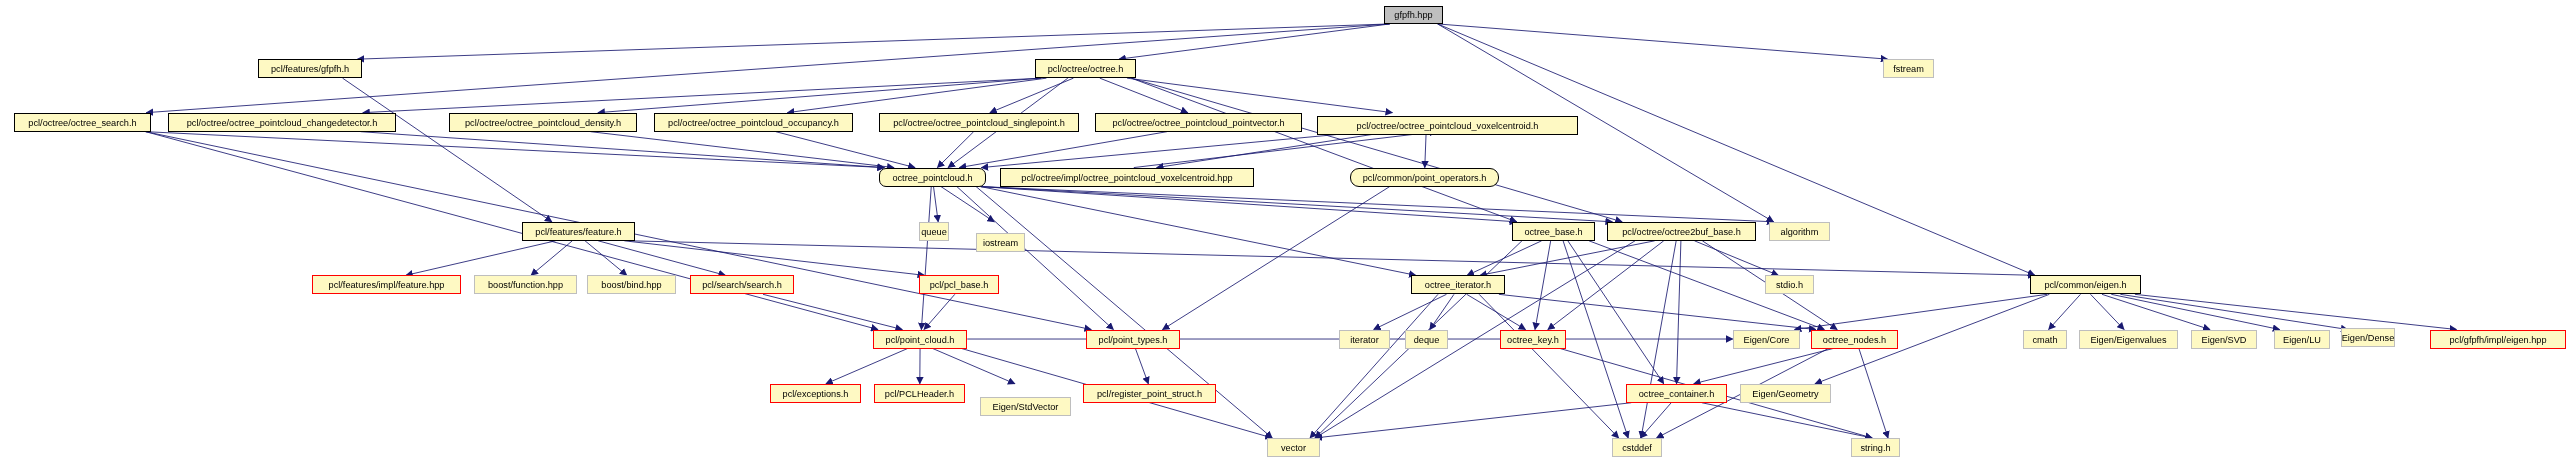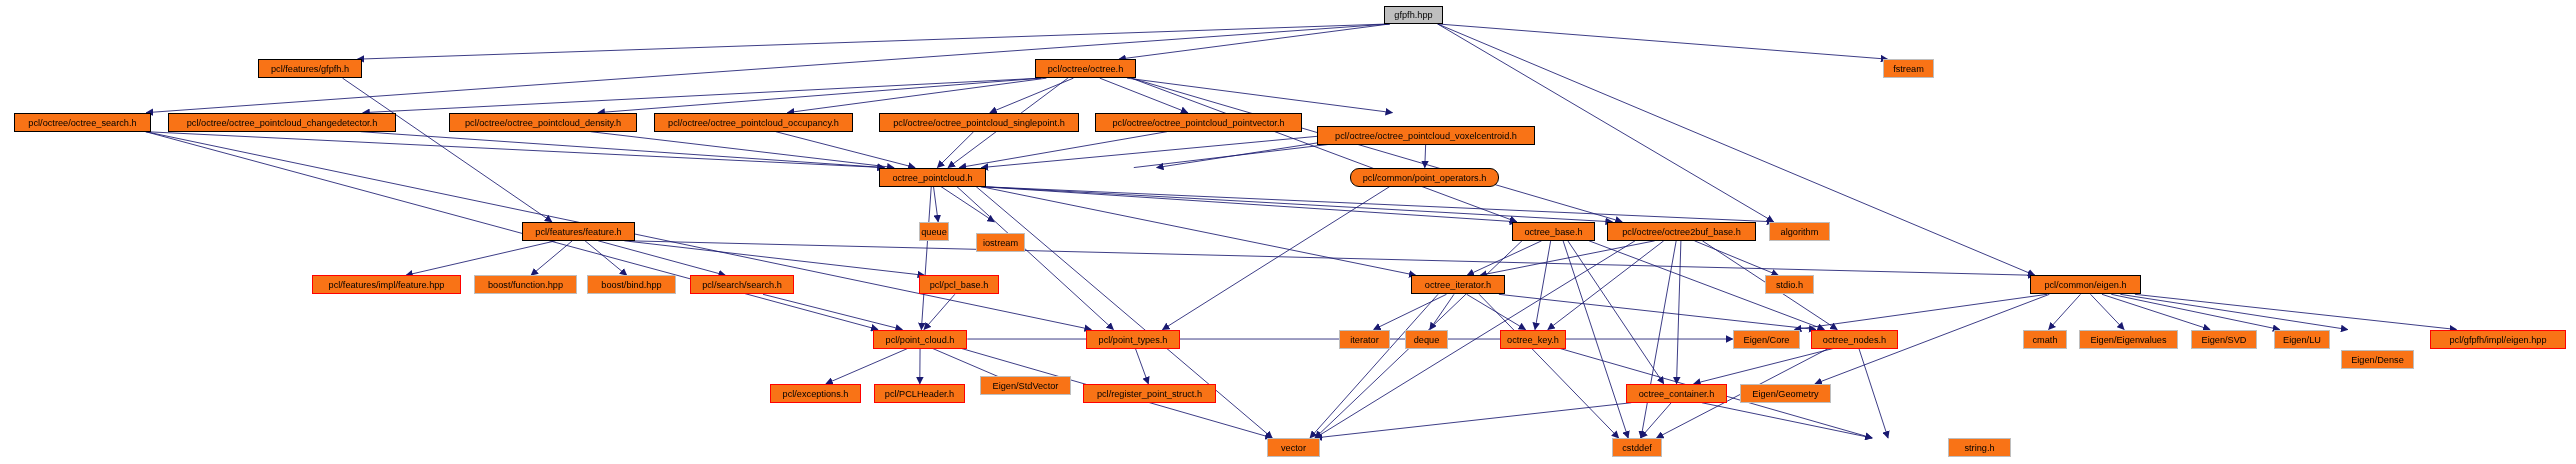--- a/index.html
+++ b/index.html
@@ -22,21 +22,21 @@
   }
   .gnode {
     position: absolute;
     box-sizing: border-box;
     display: flex;
     align-items: center;
     justify-content: center;
     white-space: nowrap;
     font-size: 9.2px;
     color: #000000;
-    background: #f97316;
+    background: #fef9c3;
     border: 0.7px solid #000000;
     cursor: pointer;
     z-index: 2;
   }
   .gnode.root {
     background: #bfbfbf;
     border: 1.4px solid #000000;
   }
   .gnode.truncated { border: 0.7px solid #ff0000; }
   .gnode.system    { border: 0.7px solid #bebebe; }
@@ -143,22 +143,23 @@
 <div class="gnode root" style="left: 1384px; top: 5.6px; width: 59px; height: 18.3px;">gfpfh.hpp</div>
     <div class="gnode internal" style="left: 258px; top: 59px; width: 104px; height: 19px;">pcl/features/gfpfh.h</div>
     <div class="gnode internal" style="left: 1035px; top: 59px; width: 101px; height: 19px;">pcl/octree/octree.h</div>
     <div class="gnode system" style="left: 1883px; top: 59px; width: 51px; height: 19px;">fstream</div>
     <div class="gnode internal" style="left: 14px; top: 113px; width: 137px; height: 19px;">pcl/octree/octree_search.h</div>
     <div class="gnode internal" style="left: 168px; top: 113px; width: 228px; height: 19px;">pcl/octree/octree_pointcloud_changedetector.h</div>
     <div class="gnode internal" style="left: 449px; top: 113px; width: 188px; height: 19px;">pcl/octree/octree_pointcloud_density.h</div>
     <div class="gnode internal" style="left: 654px; top: 113px; width: 199px; height: 19px;">pcl/octree/octree_pointcloud_occupancy.h</div>
     <div class="gnode internal" style="left: 879px; top: 113px; width: 200px; height: 19px;">pcl/octree/octree_pointcloud_singlepoint.h</div>
     <div class="gnode internal" style="left: 1095px; top: 113px; width: 207px; height: 19px;">pcl/octree/octree_pointcloud_pointvector.h</div>
-    <div class="gnode internal" style="left: 1317px; top: 126px; width: 218px; height: 19px;">pcl/octree/octree_pointcloud_voxelcentroid.h</div>
-    <div class="gnode internal" style="left: 879px; top: 168px; width: 107px; height: 19px;">octree_pointcloud.h</div>
+    <div class="gnode internal" style="left: 1317px; top: 116px; width: 261px; height: 19px;">pcl/octree/octree_pointcloud_voxelcentroid.h</div>
+    <div class="gnode internal" style="left: 879px; top: 168px; width: 107px; height: 19px; border-radius: 7px;">octree_pointcloud.h</div>
+    <div class="gnode internal" style="left: 1000px; top: 168px; width: 254px; height: 19px;">pcl/octree/impl/octree_pointcloud_voxelcentroid.hpp</div>
     <div class="gnode internal" style="left: 1350px; top: 168px; width: 149px; height: 19px; border-radius: 9px;">pcl/common/point_operators.h</div>
     <div class="gnode internal" style="left: 522px; top: 222px; width: 113px; height: 19px;">pcl/features/feature.h</div>
     <div class="gnode system" style="left: 919px; top: 222px; width: 30px; height: 19px;">queue</div>
     <div class="gnode system" style="left: 976px; top: 222px; width: 49px; height: 19px; margin-top: 11px;">iostream</div>
     <div class="gnode internal" style="left: 1512px; top: 222px; width: 83px; height: 19px;">octree_base.h</div>
     <div class="gnode internal" style="left: 1607px; top: 222px; width: 149px; height: 19px;">pcl/octree/octree2buf_base.h</div>
     <div class="gnode system" style="left: 1769px; top: 222px; width: 61px; height: 19px;">algorithm</div>
     <div class="gnode truncated" style="left: 312px; top: 275px; width: 149px; height: 19px;">pcl/features/impl/feature.hpp</div>
     <div class="gnode system" style="left: 474px; top: 275px; width: 103px; height: 19px;">boost/function.hpp</div>
     <div class="gnode system" style="left: 587px; top: 275px; width: 89px; height: 19px;">boost/bind.hpp</div>
@@ -171,25 +172,25 @@
     <div class="gnode truncated" style="left: 1086px; top: 330px; width: 94px; height: 19px;">pcl/point_types.h</div>
     <div class="gnode system" style="left: 1339px; top: 330px; width: 51px; height: 19px;">iterator</div>
     <div class="gnode system" style="left: 1405px; top: 330px; width: 43px; height: 19px;">deque</div>
     <div class="gnode truncated" style="left: 1500px; top: 330px; width: 66px; height: 19px;">octree_key.h</div>
     <div class="gnode system" style="left: 1733px; top: 330px; width: 67px; height: 19px;">Eigen/Core</div>
     <div class="gnode truncated" style="left: 1811px; top: 330px; width: 87px; height: 19px;">octree_nodes.h</div>
     <div class="gnode system" style="left: 2023px; top: 330px; width: 44px; height: 19px;">cmath</div>
     <div class="gnode system" style="left: 2079px; top: 330px; width: 99px; height: 19px;">Eigen/Eigenvalues</div>
     <div class="gnode system" style="left: 2191px; top: 330px; width: 66px; height: 19px;">Eigen/SVD</div>
     <div class="gnode system" style="left: 2274px; top: 330px; width: 56px; height: 19px;">Eigen/LU</div>
-    <div class="gnode system" style="left: 2341px; top: 350px; width: 73px; height: 19px;">Eigen/Dense</div>
+    <div class="gnode system" style="left: 2341px; top: 328px; width: 54px; height: 19px;">Eigen/Dense</div>
     <div class="gnode truncated" style="left: 2430px; top: 330px; width: 136px; height: 19px;">pcl/gfpfh/impl/eigen.hpp</div>
     <div class="gnode truncated" style="left: 770px; top: 384px; width: 91px; height: 19px;">pcl/exceptions.h</div>
     <div class="gnode truncated" style="left: 874px; top: 384px; width: 91px; height: 19px;">pcl/PCLHeader.h</div>
-    <div class="gnode system" style="left: 980px; top: 376px; width: 91px; height: 19px;">Eigen/StdVector</div>
+    <div class="gnode system" style="left: 980px; top: 397px; width: 91px; height: 19px;">Eigen/StdVector</div>
     <div class="gnode truncated" style="left: 1083px; top: 384px; width: 133px; height: 19px;">pcl/register_point_struct.h</div>
     <div class="gnode truncated" style="left: 1626px; top: 384px; width: 101px; height: 19px;">octree_container.h</div>
     <div class="gnode system" style="left: 1740px; top: 384px; width: 91px; height: 19px;">Eigen/Geometry</div>
     <div class="gnode system" style="left: 1267px; top: 438px; width: 53px; height: 19px;">vector</div>
     <div class="gnode system" style="left: 1612px; top: 438px; width: 50px; height: 19px;">cstddef</div>
-    <div class="gnode system" style="left: 1948px; top: 438px; width: 63px; height: 19px;">string.h</div>
+    <div class="gnode system" style="left: 1851px; top: 438px; width: 49px; height: 19px;">string.h</div>
   </div>
 
 
 </body></html>

